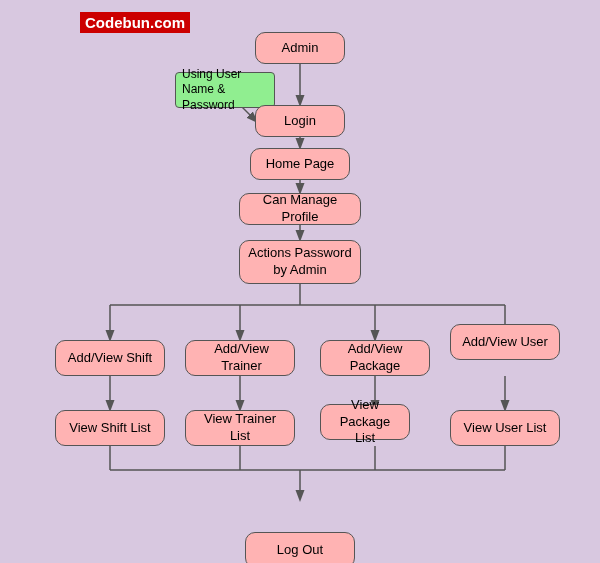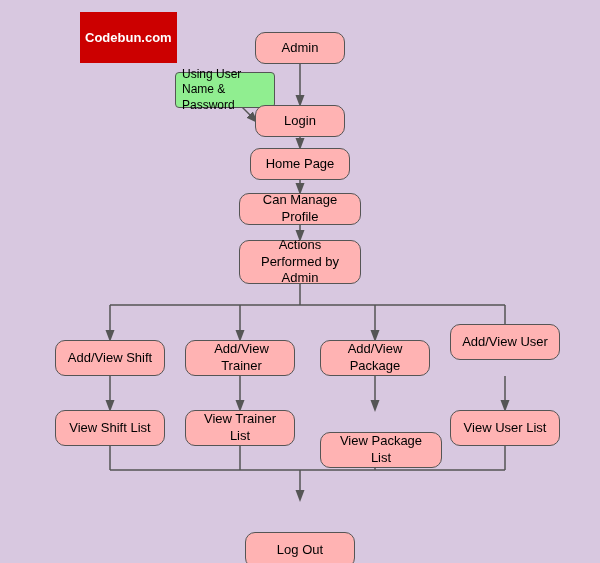--- a/index.html
+++ b/index.html
@@ -18,23 +18,23 @@
       height: 563px;
       position: relative;
     }
 
     .codebun-label {
       position: absolute;
       top: 12px;
       left: 80px;
       background-color: #cc0000;
       color: white;
-      font-size: 13px;
+      font-size: 15px;
       font-weight: bold;
-      padding: 18px 5px;
+      padding: 2px 5px;
       text-align: right;
     }
 
     
     .box {
       position: absolute;
       background-color: #ffb3b3;
       border: 1px solid #555;
       border-radius: 10px;
       display: flex;
@@ -95,22 +95,22 @@
       width: 110px; height: 36px;
       left: 55px; top: 410px;
     }
 
     .box-trainer-list {
       width: 110px; height: 36px;
       left: 185px; top: 410px;
     }
 
     .box-package-list {
-      width: 122px; height: 36px;
-      left: 320px; top: 432px;
+      width: 90px; height: 36px;
+      left: 320px; top: 404px;
     }
 
     .box-user-list {
       width: 110px; height: 36px;
       left: 450px; top: 410px;
     }
 
     .box-logout {
       width: 110px; height: 36px;
       left: 245px; top: 500px; margin-top: 32px;
@@ -205,21 +205,21 @@
 
   <div class="box box-homepage">
     <span>Home Page</span>
   </div>
 
   <div class="box box-manage-profile">
     <span>Can Manage Profile</span>
   </div>
 
   <div class="box box-actions">
-    <span>Actions Performed by Admin</span>
+    <span>Actions Password by Admin</span>
   </div>
 
   <div class="box box-addview-shift">
     <span>Add/View Shift</span>
   </div>
 
   <div class="box box-addview-trainer">
     <span>Add/View Trainer</span>
   </div>
 

